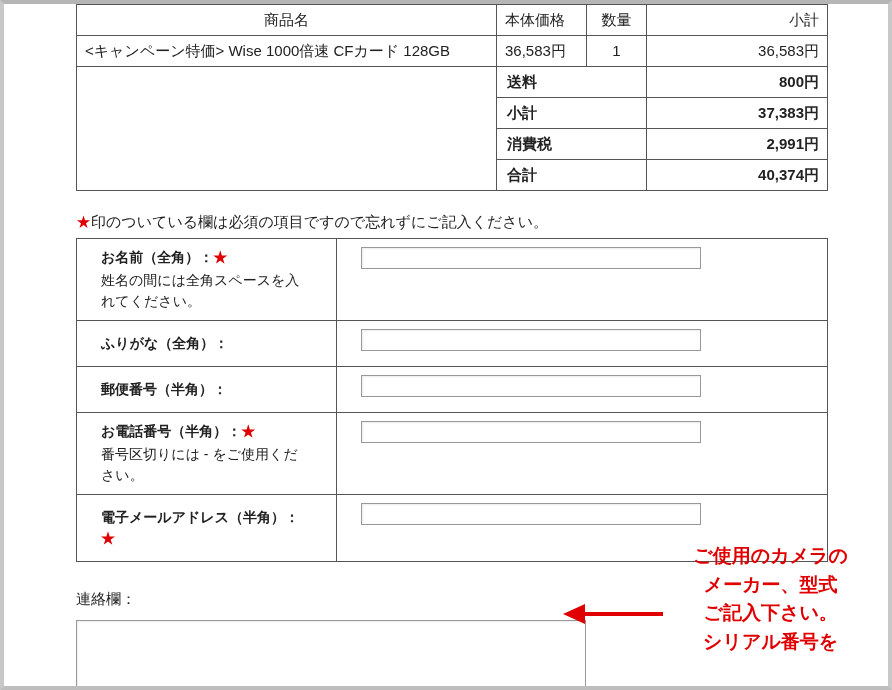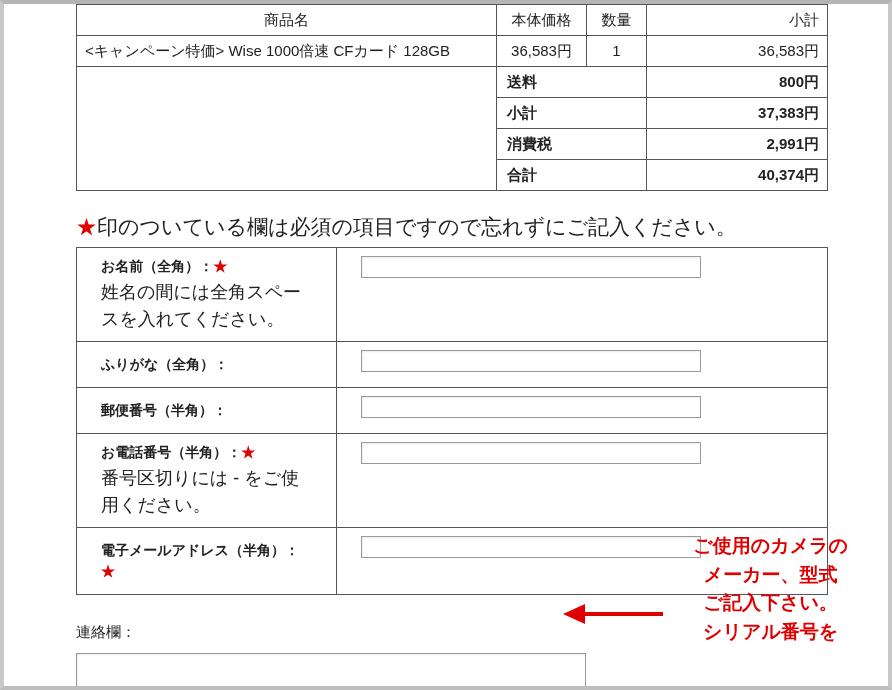--- a/index.html
+++ b/index.html
@@ -32,49 +32,49 @@
   }
   .order-table th, .order-table td {
     border: 1px solid #555;
     padding: 3px 8px;
     font-weight: normal;
     font-size: 15px;
     line-height: 1.6;
   }
   .order-table th { text-align: center; }
   .order-table .col-name { width: 420px; }
-  .order-table .col-price { width: 90px; text-align: center;}
+  .order-table .col-price { width: 90px; text-align: left;}
   .order-table .col-qty { width: 60px; text-align: center;}
   .order-table .col-sub { text-align: right;}
   .order-table .label-cell { text-align: left; padding-left: 10px;}
   .order-table .sum-row td { font-weight: bold;}
   .order-table .total-row td { font-weight: bold;}
   .order-table .spanning { border-right:1px solid #555; border-left:1px solid #555; border-bottom:1px solid #555; vertical-align:top; }
 
-  .required-note { margin: 22px 0 6px 0; font-size:21px; }
+  .required-note { margin: 22px 0 6px 0; font-size:15px; }
   .star { color: #e00000; }
 
   
   .form-table {
     border-collapse: collapse;
     width: 100%;
   }
   .form-table td {
     border: 1px solid #555;
     padding: 8px 24px;
     vertical-align: top;
   }
   .form-table .label-col {
     width: 260px;
     font-weight: bold;
     line-height: 1.5;
   }
   .form-table .label-col .hint {
     font-weight: normal;
-    font-size: 18px;
+    font-size: 14px;
     display: block;
     margin-top: 2px;
   }
   .form-table .input-col input[type=text] {
     width: 340px;
     height: 22px;
     border: 1px solid #999;
     box-shadow: inset 1px 1px 2px rgba(0,0,0,0.08);
     font-size: 13px;
     padding: 1px 4px;
@@ -93,21 +93,21 @@
     font-size: 13px;
     padding: 2px 4px;
     display:block;
     margin-top: 8px;
   }
 
   
   .callout {
     position: absolute;
     right: 40px;
-    bottom: 40px;
+    bottom: 30px;
     color: #e00000;
     font-weight: bold;
     font-size: 19px;
     text-align: center;
     line-height: 1.5;
   }
   .arrow {
     position: absolute;
     right: 225px;
     bottom: 60px;

